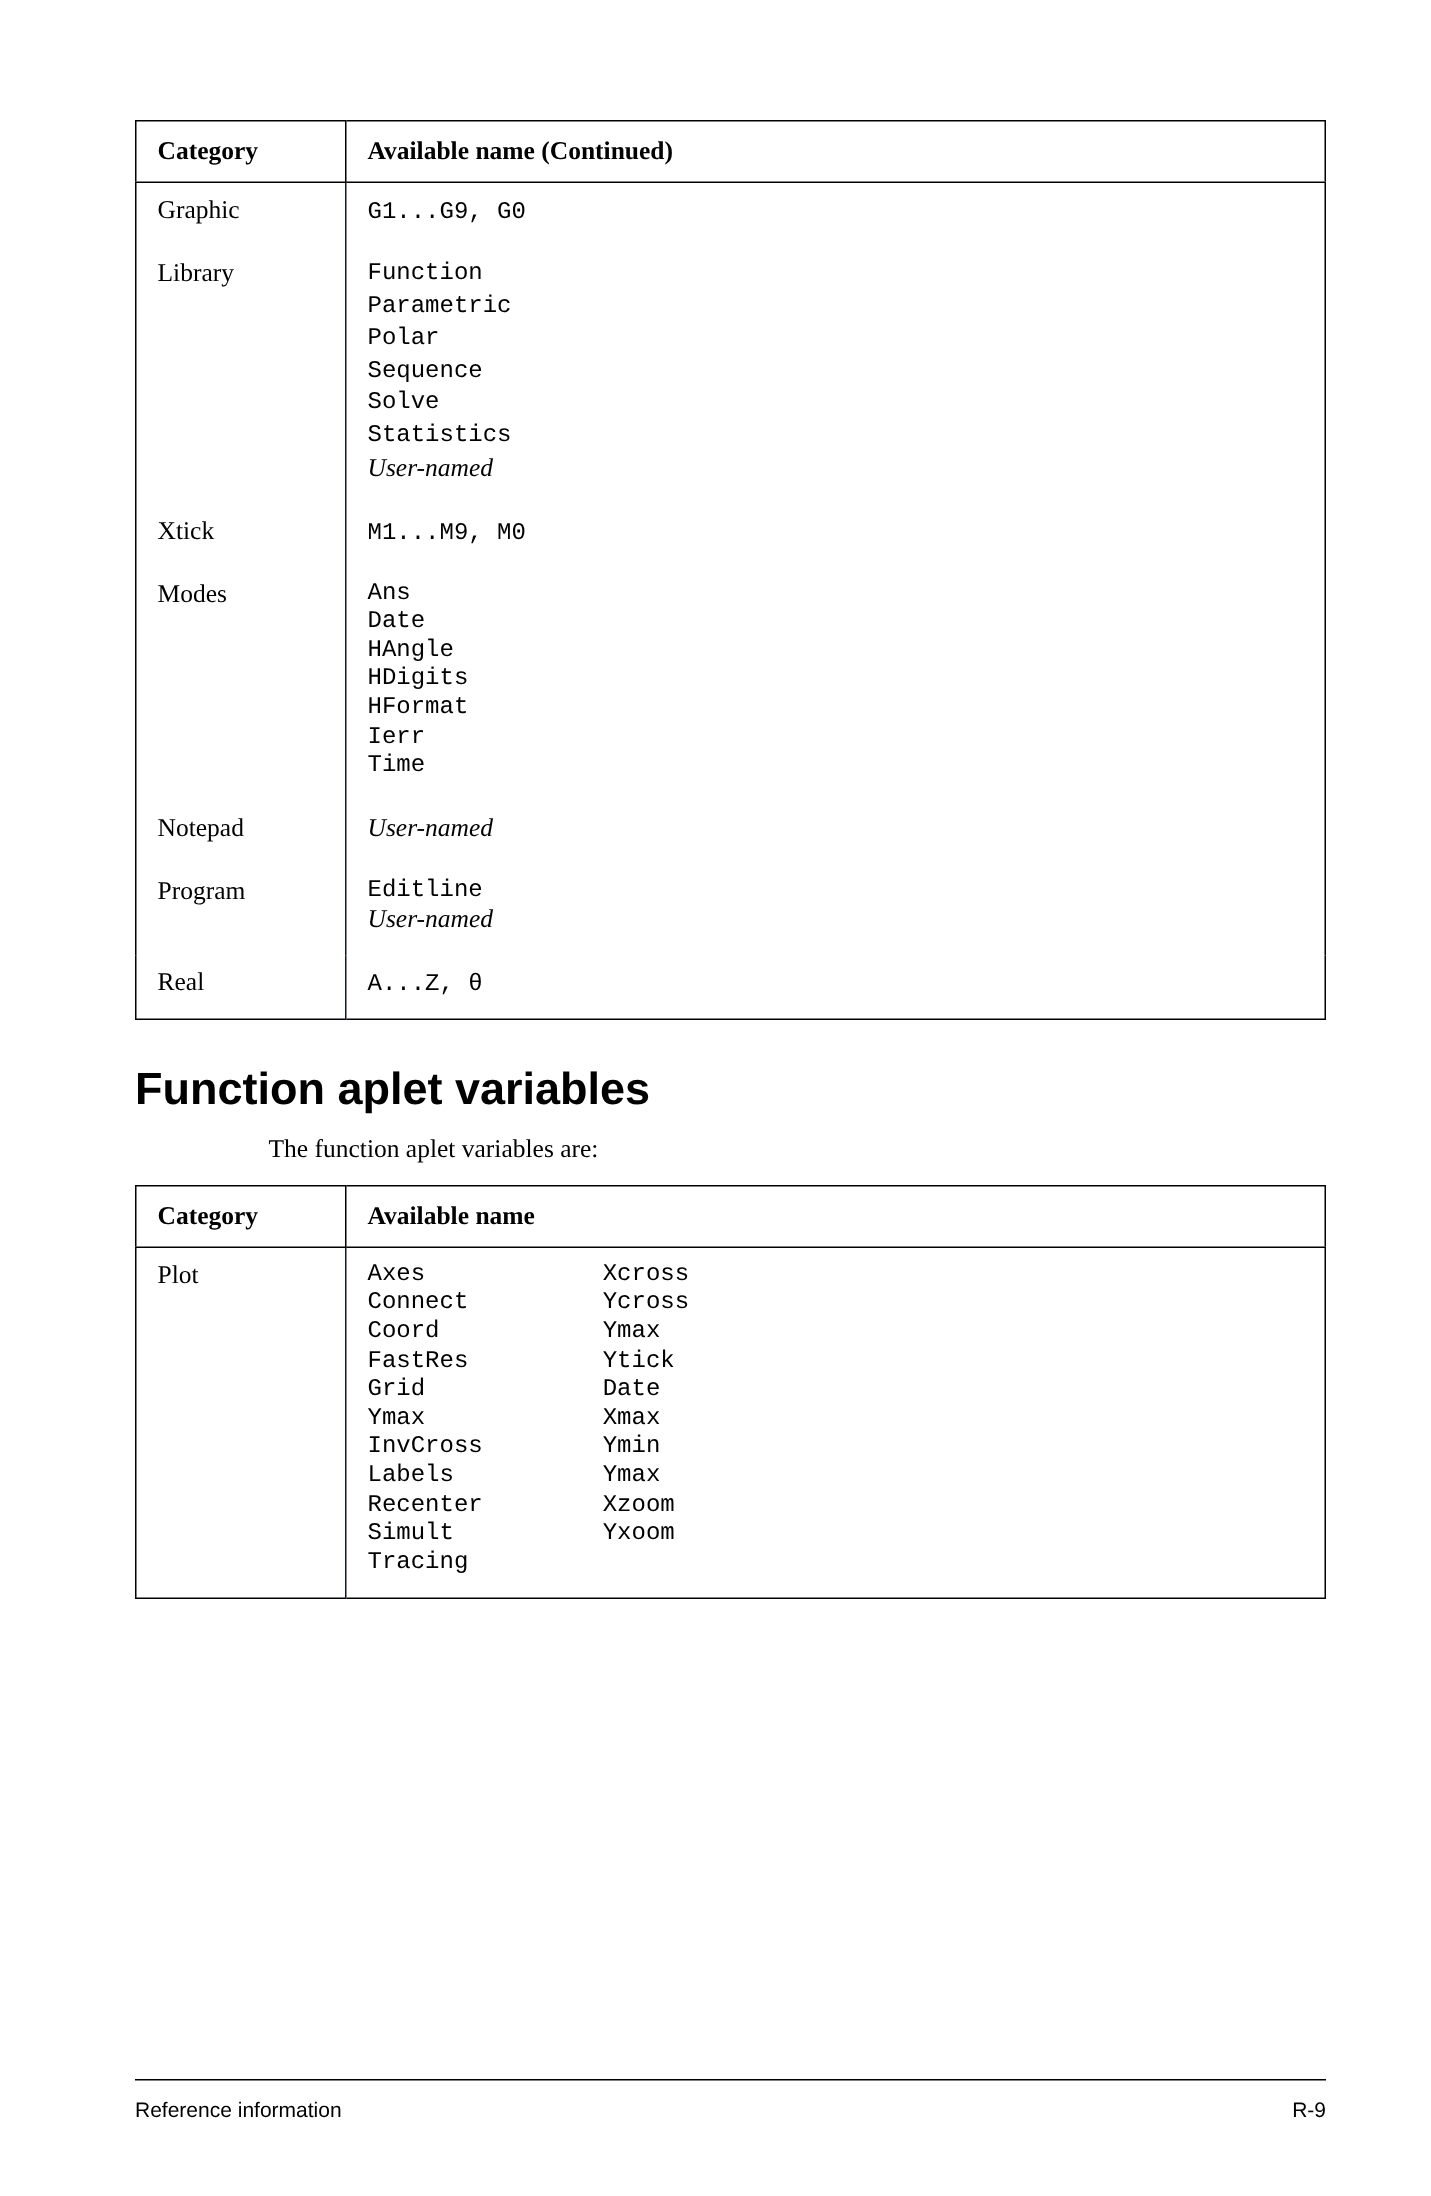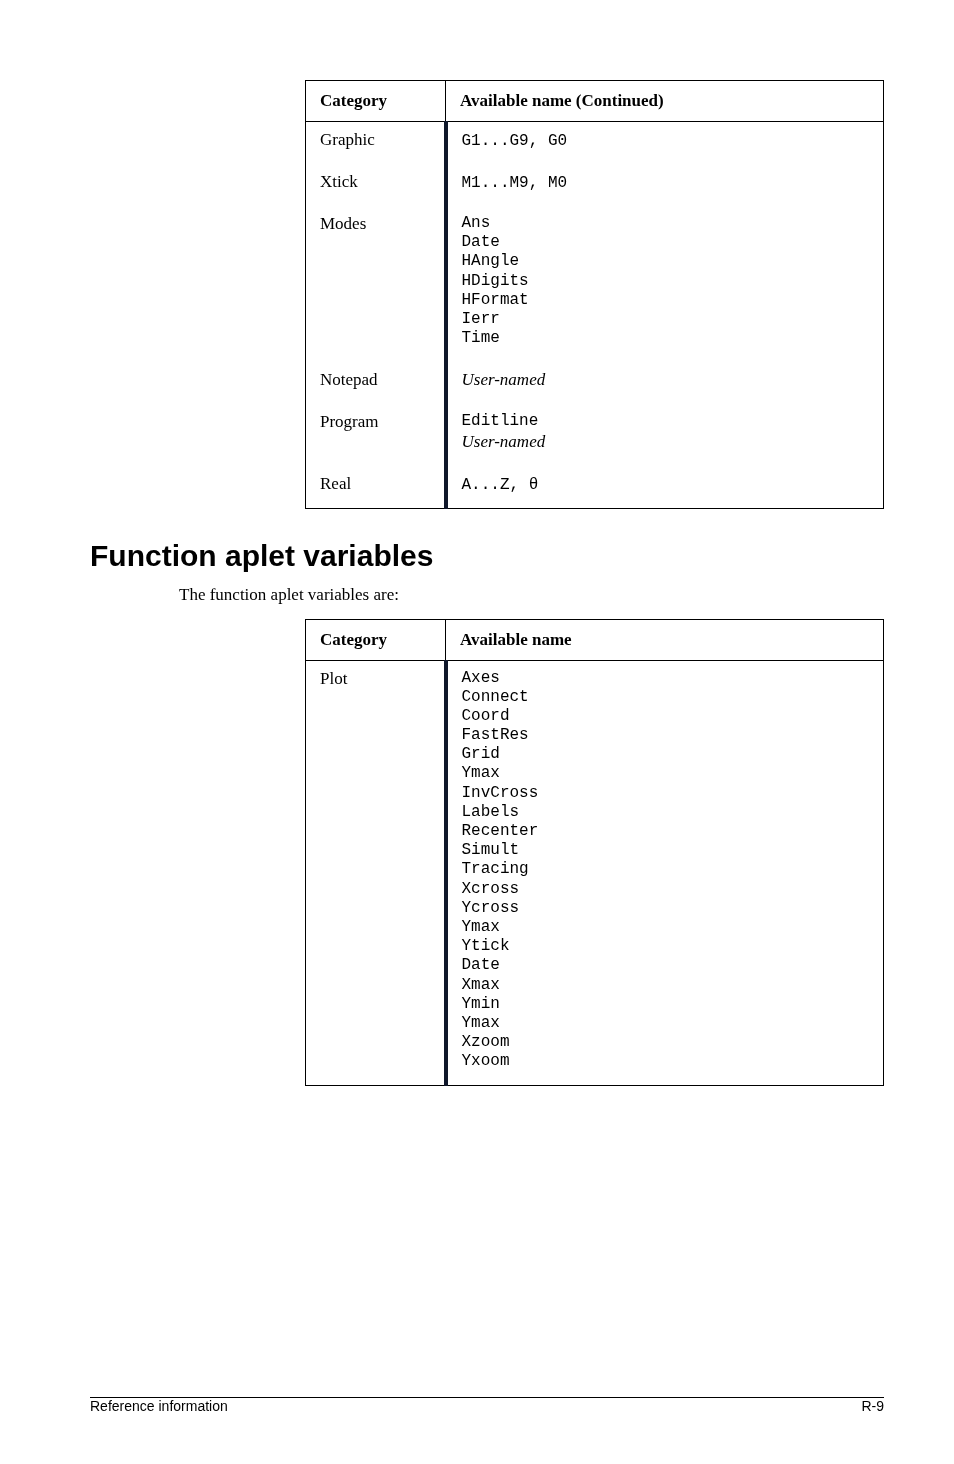--- a/index.html
+++ b/index.html
@@ -10,21 +10,20 @@
     body {
       font-family: Georgia, 'Times New Roman', serif;
       background: #fff;
       color: #000;
       padding: 80px 70px 40px 90px;
       width: 954px;
       min-height: 1464px;
       position: relative;
     }
     .table-container {
-      margin-left: 215px;
       margin-bottom: 30px;
     }
     table {
       border-collapse: collapse;
       width: 100%;
       border: 1px solid #000;
     }
     th {
       text-align: left;
       font-weight: bold;
@@ -34,21 +33,21 @@
       vertical-align: top;
       font-size: 17px;
     }
     th:last-child {
       border-right: none;
     }
     td {
       padding: 8px 14px 14px 14px;
       vertical-align: top;
       font-size: 17px;
-      border-right: 4px solid #0f172a;
+      border-right: 1px solid #0f172a;
     }
     td:last-child {
       border-right: none;
     }
     td.category-cell {
       width: 140px;
       font-family: Georgia, 'Times New Roman', serif;
     }
     .mono {
       font-family: 'Courier New', Courier, monospace;
@@ -71,33 +70,33 @@
       margin-top: 12px;
       margin-bottom: 12px;
     }
     .intro-text {
       margin-left: 89px;
       margin-bottom: 14px;
       font-size: 17px;
     }
     .two-col {
       display: flex;
-      flex-direction: column;
+      gap: 80px;
     }
     .two-col .col {
       display: flex;
       flex-direction: column;
     }
     .footer {
       position: absolute;
       bottom: 50px;
       left: 90px;
       right: 70px;
       border-top: 1px solid #000;
-      padding-top: 0;
+      padding-top: 11px;
       display: flex;
       justify-content: space-between;
       font-family: Arial, Helvetica, sans-serif;
       font-size: 14px;
     }
   </style>
 </head>
 <body>
 
 <div class="table-container">
@@ -105,20 +104,34 @@
     <thead>
       <tr>
         <th>Category</th>
         <th>Available name  (Continued)</th>
       </tr>
     </thead>
     <tbody>
       <tr>
         <td class="category-cell">Graphic</td>
         <td><span class="mono">G1...G9, G0</span></td>
+      </tr>
+      <tr>
+        <td class="category-cell">Library</td>
+        <td>
+          <div class="mono multi-line">
+            <div>Function</div>
+            <div>Parametric</div>
+            <div>Polar</div>
+            <div>Sequence</div>
+            <div>Solve</div>
+            <div>Statistics</div>
+          </div>
+          <div class="italic">User-named</div>
+        </td>
       </tr>
       <tr>
         <td class="category-cell">Xtick</td>
         <td><span class="mono">M1...M9, M0</span></td>
       </tr>
       <tr>
         <td class="category-cell">Modes</td>
         <td>
           <div class="mono tight-line">
             <div>Ans</div>

